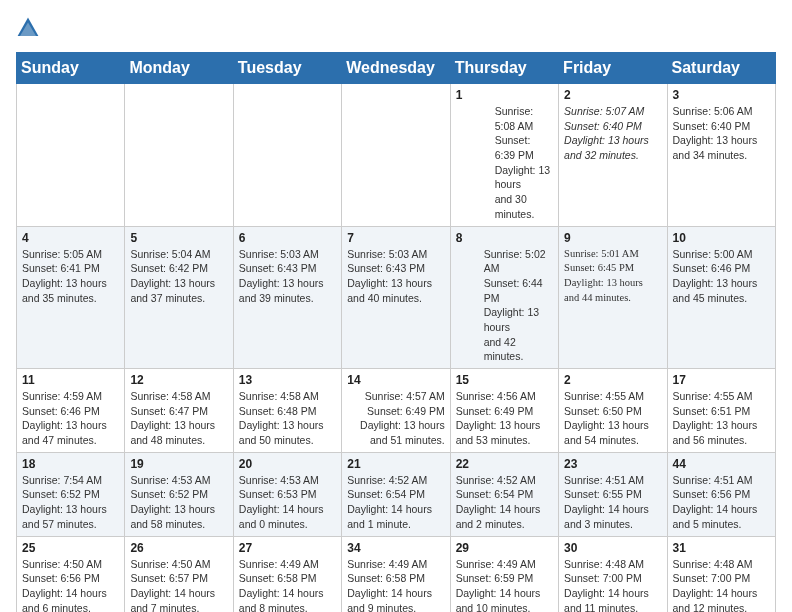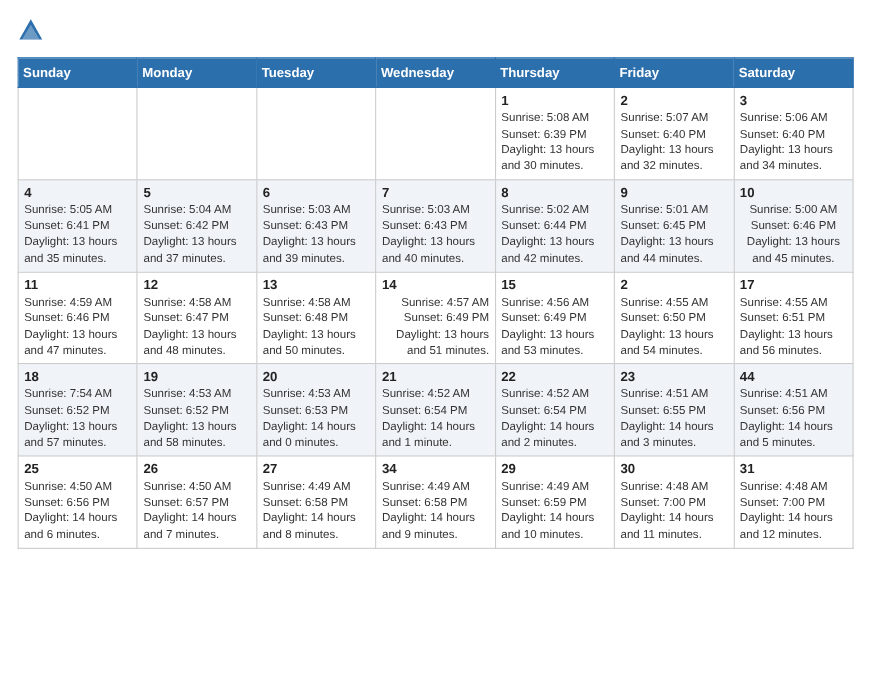--- a/index.html
+++ b/index.html
@@ -51,21 +51,21 @@
       width: 100%;
       border-collapse: collapse;
       font-size: 11px;
     }
     thead tr th {
       background: #2c6fad;
       color: #fff;
       padding: 6px 4px;
       text-align: left;
       font-weight: bold;
-      font-size: 12px;
+      font-size: 16px;
       border: 1px solid #2c6fad;
     }
     tbody tr td {
       border: 1px solid #ccc;
       vertical-align: top;
       padding: 4px 5px;
       width: calc(100% / 7);
       min-height: 80px;
       height: 80px;
     }
@@ -126,28 +126,28 @@
       </tr>
   </thead>
   <tbody id="calendar-body">
       <tr>
         <td class="empty-cell"></td>
         <td class="empty-cell"></td>
         <td class="empty-cell"></td>
         <td class="empty-cell"></td>
         <td>
           <span class="day-num">1</span>
-          <div class="day-info" style="white-space: pre-line;">Sunrise: 5:08 AM
+          <div class="day-info" style="white-space: pre-line; margin-left: 39px;">Sunrise: 5:08 AM
 Sunset: 6:39 PM
 Daylight: 13 hours
 and 30 minutes.</div>
         </td>
         <td>
           <span class="day-num">2</span>
-          <div class="day-info" style="white-space: pre-line;">Sunrise: 5:07 AM
+          <div class="day-info" style="white-space: pre-line; font-style: italic;">Sunrise: 5:07 AM
 Sunset: 6:40 PM
 Daylight: 13 hours
 and 32 minutes.</div>
         </td>
         <td>
           <span class="day-num">3</span>
           <div class="day-info" style="white-space: pre-line;">Sunrise: 5:06 AM
 Sunset: 6:40 PM
 Daylight: 13 hours
 and 34 minutes.</div>
@@ -177,35 +177,35 @@
         </td>
         <td>
           <span class="day-num">7</span>
           <div class="day-info" style="white-space: pre-line;">Sunrise: 5:03 AM
 Sunset: 6:43 PM
 Daylight: 13 hours
 and 40 minutes.</div>
         </td>
         <td>
           <span class="day-num">8</span>
-          <div class="day-info" style="white-space: pre-line;">Sunrise: 5:02 AM
+          <div class="day-info" style="white-space: pre-line; margin-left: 28px;">Sunrise: 5:02 AM
 Sunset: 6:44 PM
 Daylight: 13 hours
 and 42 minutes.</div>
         </td>
         <td>
           <span class="day-num">9</span>
-          <div class="day-info" style="white-space: pre-line;">Sunrise: 5:01 AM
+          <div class="day-info" style="white-space: pre-line; font-family: Liberation Serif, serif;">Sunrise: 5:01 AM
 Sunset: 6:45 PM
 Daylight: 13 hours
 and 44 minutes.</div>
         </td>
         <td>
           <span class="day-num">10</span>
-          <div class="day-info" style="white-space: pre-line; text-align: center;">Sunrise: 5:00 AM
+          <div class="day-info" style="white-space: pre-line;">Sunrise: 5:00 AM
 Sunset: 6:46 PM
 Daylight: 13 hours
 and 45 minutes.</div>
         </td>
       </tr>
       <tr>
         <td>
           <span class="day-num">11</span>
           <div class="day-info" style="white-space: pre-line;">Sunrise: 4:59 AM
 Sunset: 6:46 PM

